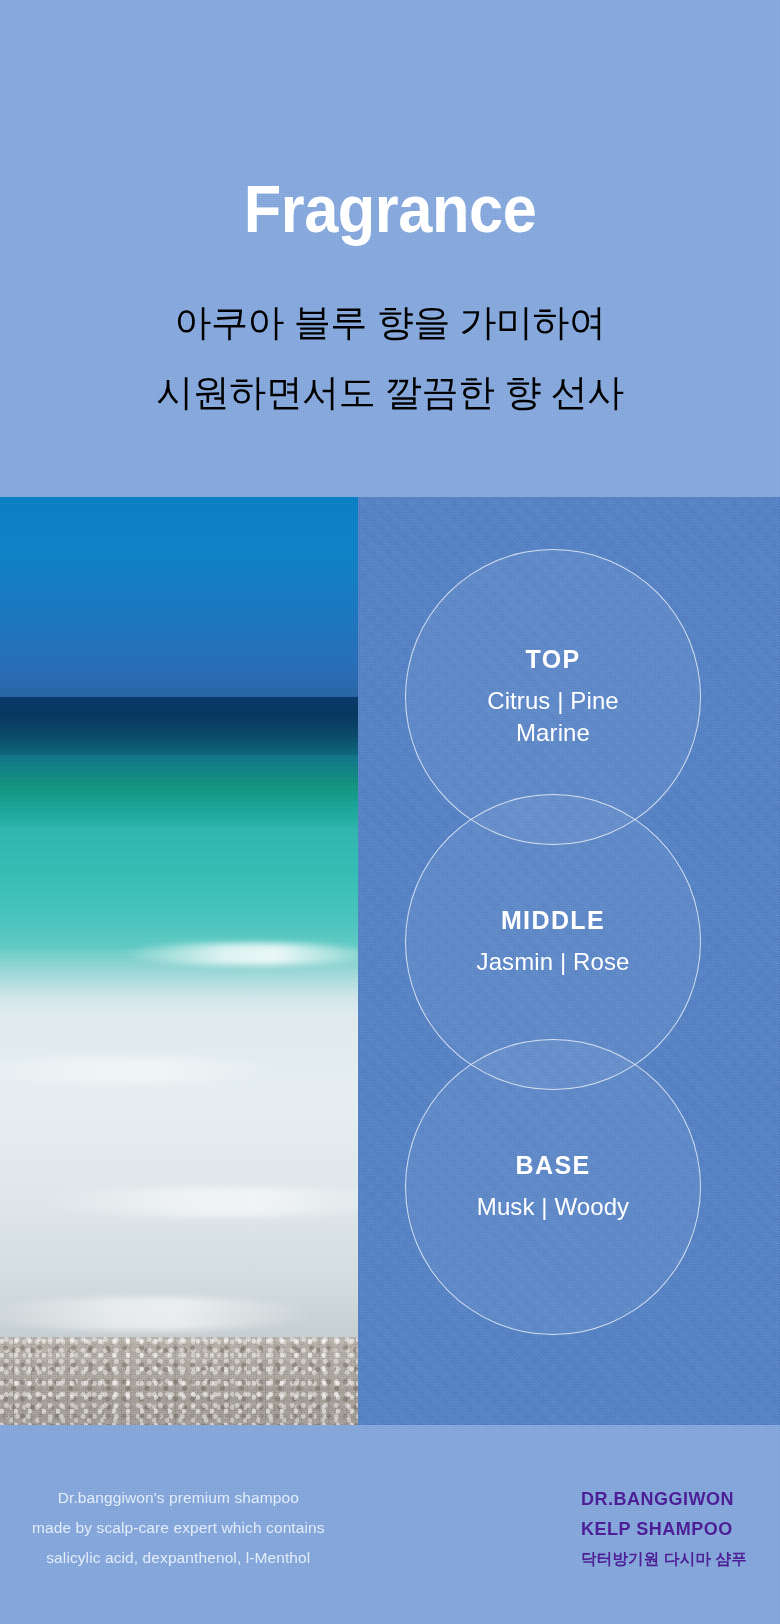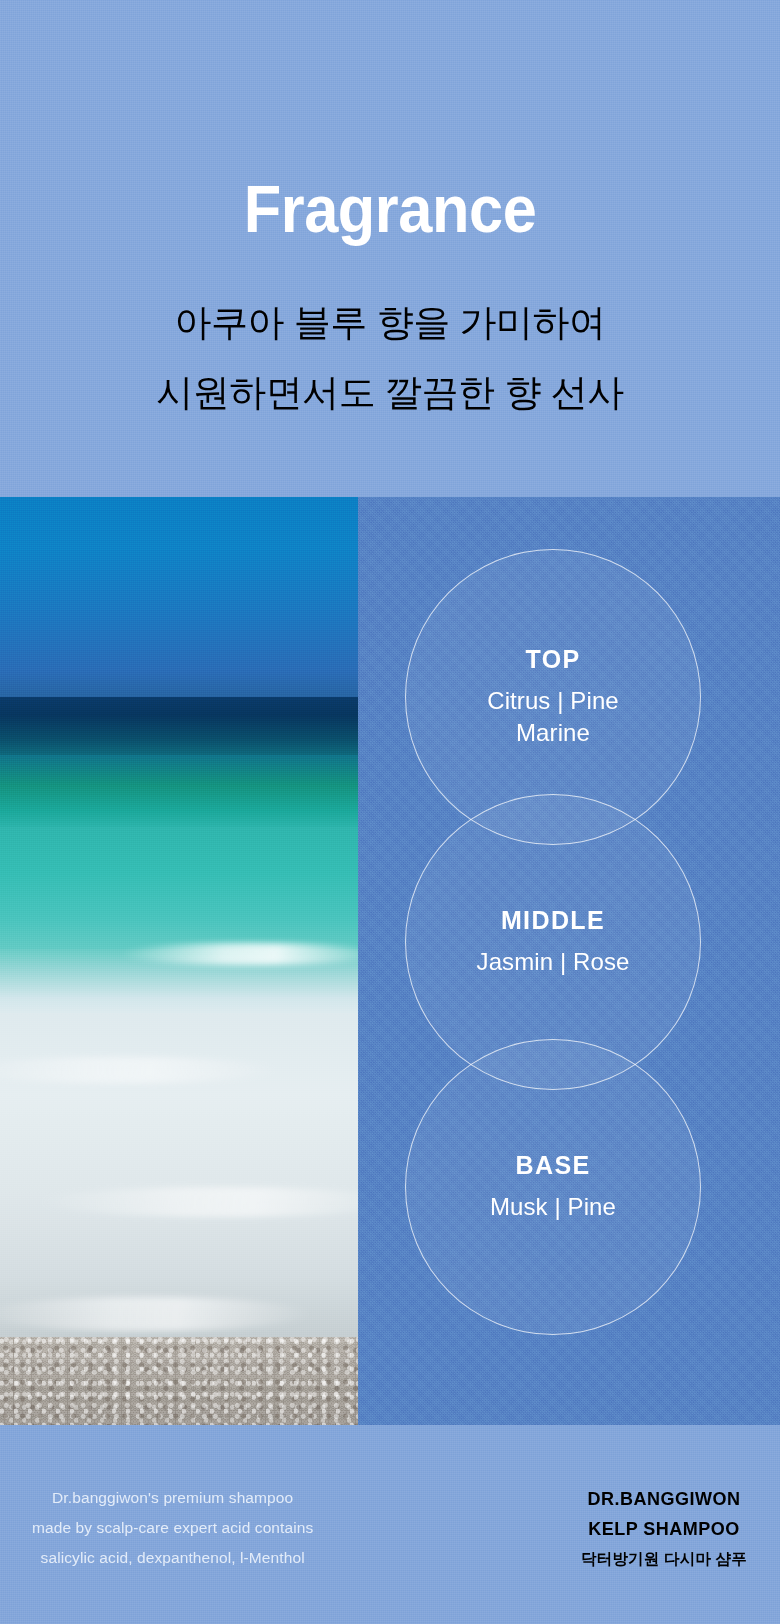--- a/index.html
+++ b/index.html
@@ -200,22 +200,22 @@
     line-height:30px;
     letter-spacing:.1px;
     font-weight:400;
     text-align:center;
   }
   #footer-left .f-line { display:block; }
 
   #footer-right {
     position:absolute;
     right:33px; top:59px;
-    text-align:center;
-    color:#000000;
+    text-align:left;
+    color:#4c1d95;
   }
   #footer-right .brand {
     display:block;
     font-size:18px;
     font-weight:700;
     letter-spacing:.5px;
     line-height:30px;
   }
   #footer-right .brand-kr {
     display:block;
@@ -266,29 +266,29 @@
       <div class="c-label">TOP</div>
       <div class="c-note">
         <span class="note-line">Citrus | Pine</span>
         <span class="note-line">Marine</span>
       </div>
     </div>
 
     <div class="circle c-base">
       <div class="c-label">BASE</div>
       <div class="c-note">
-        <span class="note-line">Musk | Pine</span>
+        <span class="note-line">Musk | Woody</span>
       </div>
     </div>
   </div>
 
   <div id="footer">
     <div id="footer-left">
       <span class="f-line">Dr.banggiwon's premium shampoo</span>
-      <span class="f-line">made by scalp-care expert acid contains</span>
+      <span class="f-line">made by scalp-care expert which contains</span>
       <span class="f-line">salicylic acid, dexpanthenol, l-Menthol</span>
     </div>
     <div id="footer-right">
       <span class="brand">DR.BANGGIWON</span>
       <span class="brand">KELP SHAMPOO</span>
       <span class="brand-kr">닥터방기원 다시마 샴푸</span>
     </div>
   </div>
 
   <div class="grain"></div>

